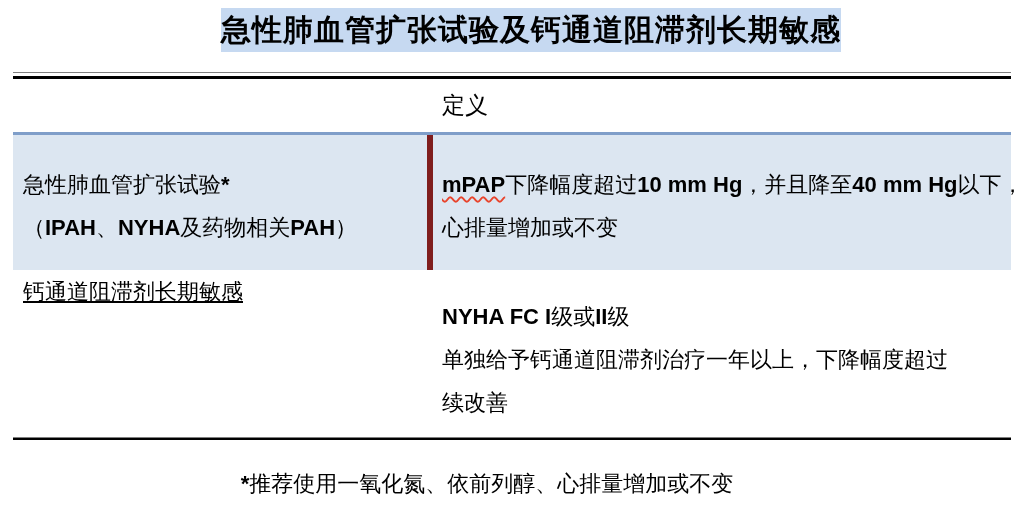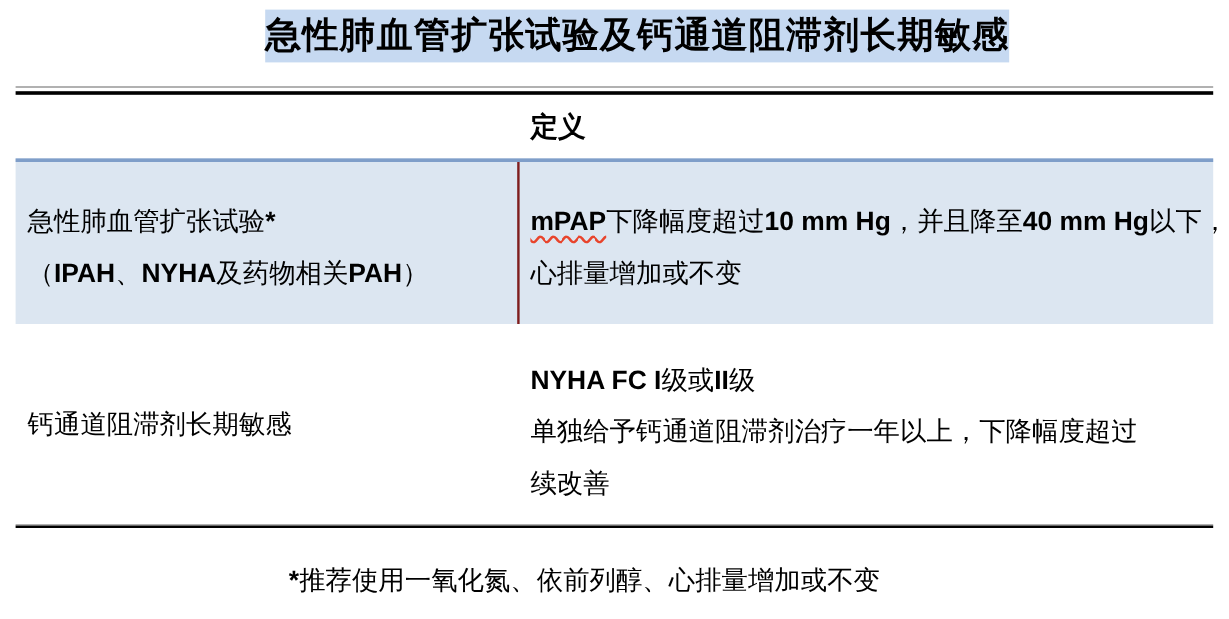--- a/index.html
+++ b/index.html
@@ -46,21 +46,20 @@
   .rule-mid {
     height: 0;
     border-top: 1px solid #7f7f7f;
     border-bottom: 2px solid #000000;
   }
 
   .header-row {
     display: flex;
     height: 53px;
     align-items: center;
-    font-weight: bold;
   }
   .header-col1 { width: 420px; flex: 0 0 420px; }
   .header-col2 {
     flex: 1;
     padding-left: 9px;
     font-size: 23px;
     white-space: nowrap;
   }
 
   .row { display: flex; font-size: 22px; }
@@ -68,35 +67,36 @@
 
   .row-highlight {
     background: #dce6f1;
     border-top: 3px solid #7f9ec9;
   }
   .row-highlight .cell-name {
     box-sizing: border-box;
     width: 420px;
     flex: 0 0 420px;
     padding: 28px 0 21px 10px;
-    border-right: 2px solid #7f1d1d;
+    border-right: 6px solid #7f1d1d;
   }
   .row-highlight .cell-def {
     flex: 1;
     padding: 28px 0 21px 9px;
     min-width: 0;
   }
 
   .row-plain .cell-name {
     box-sizing: border-box;
     width: 420px;
     flex: 0 0 420px;
     padding-left: 10px;
     display: flex;
-    align-items: center;
+    align-items: flex-start;
+    text-decoration: underline;
   }
   .row-plain .cell-def {
     flex: 1;
     padding: 25px 0 13px 9px;
     min-width: 0;
   }
 
   .b { font-weight: bold; }
   .squiggle {
     text-decoration-line: underline;

